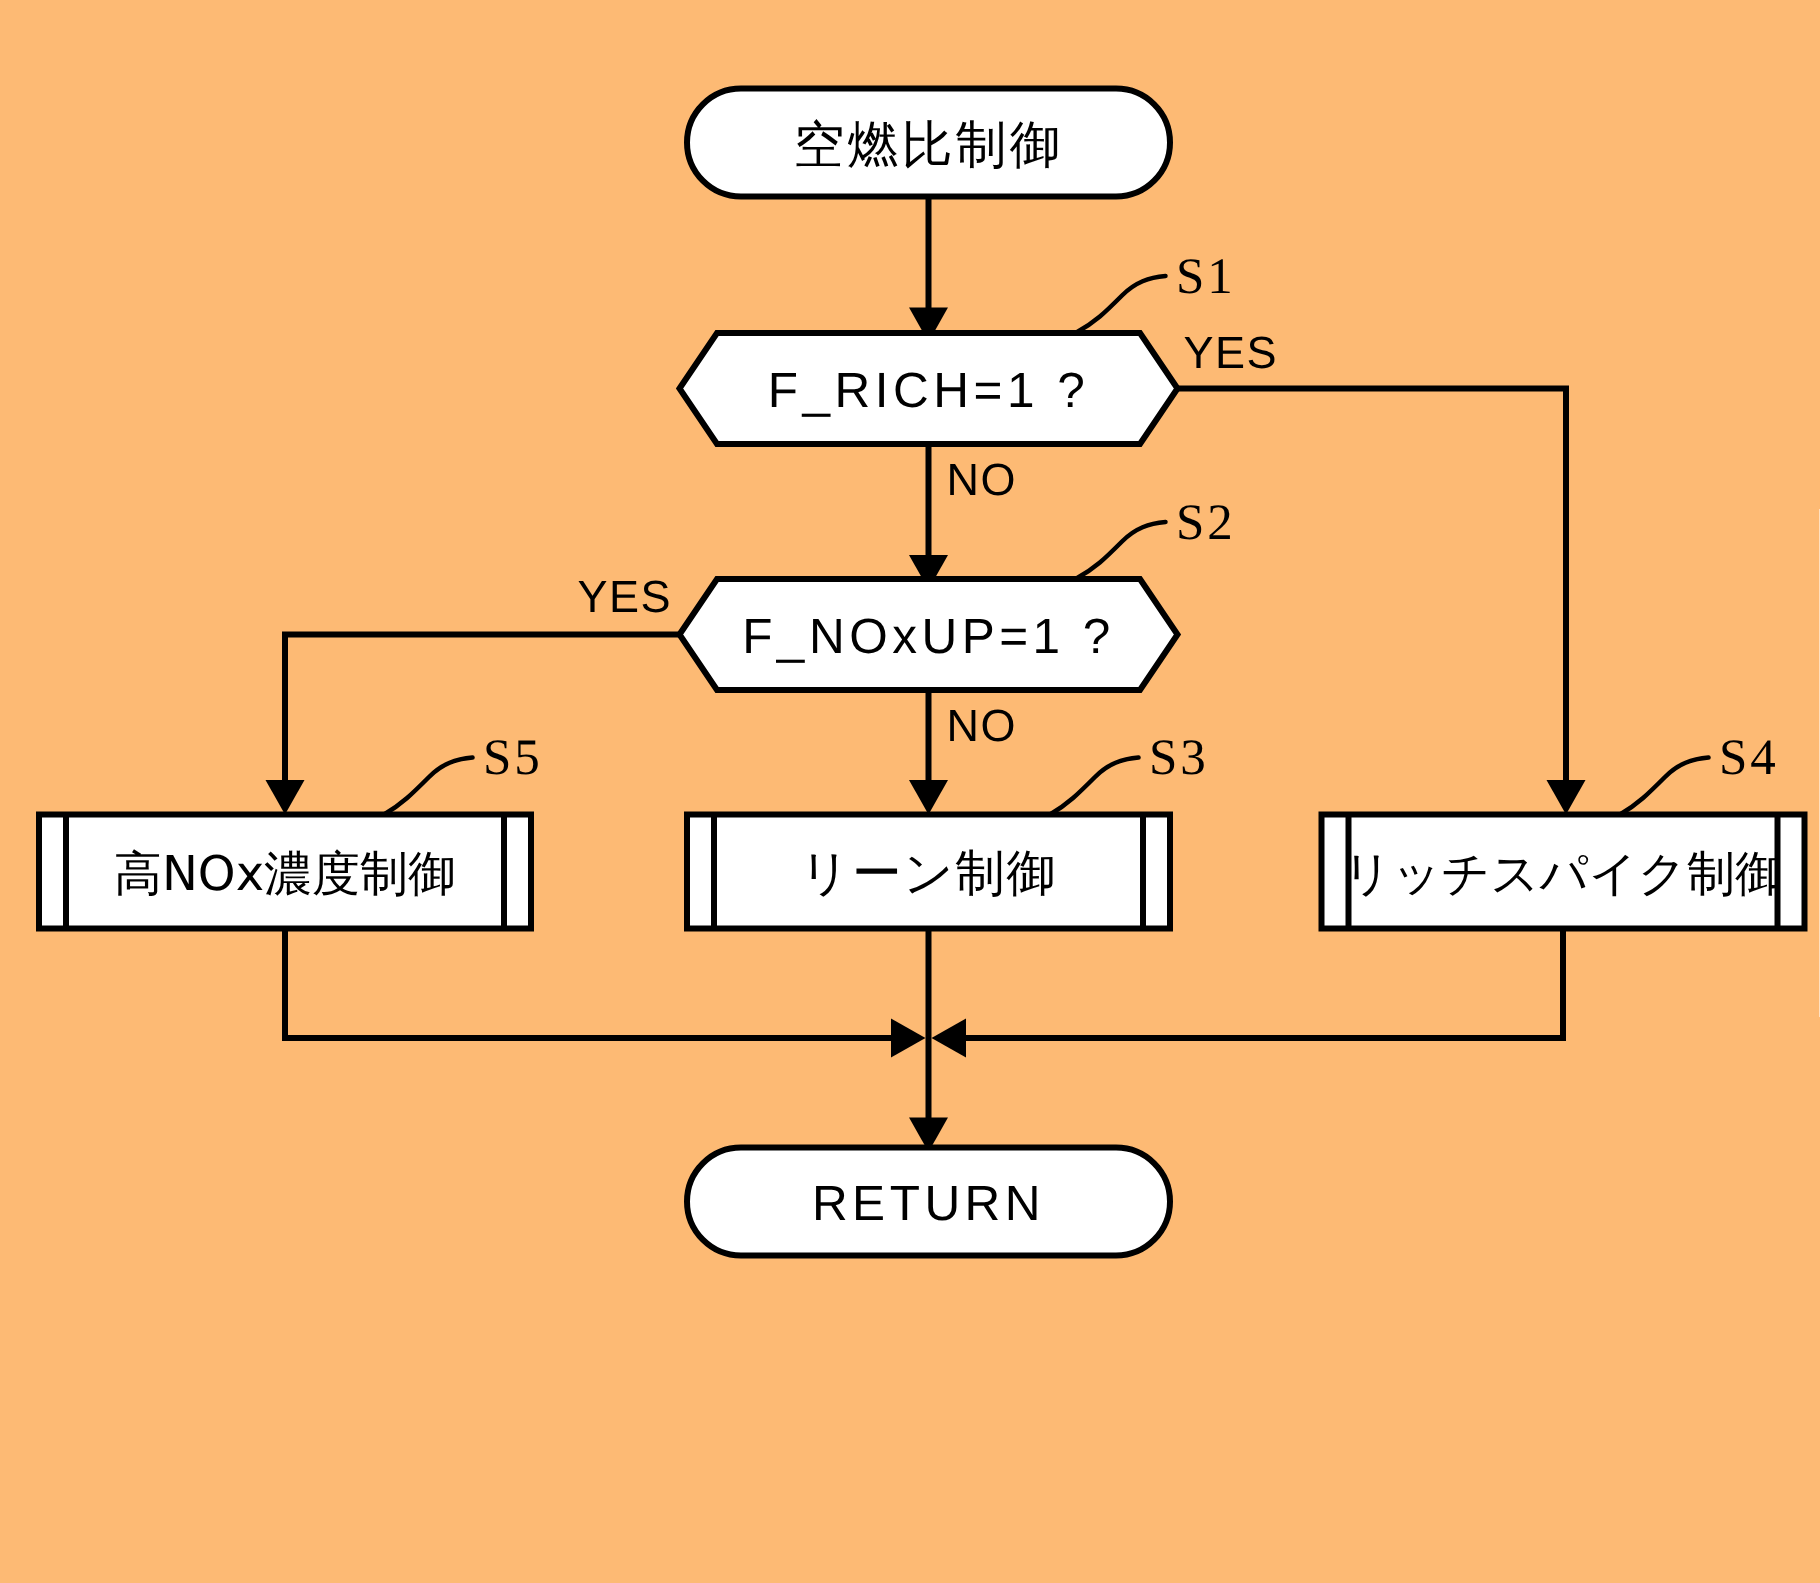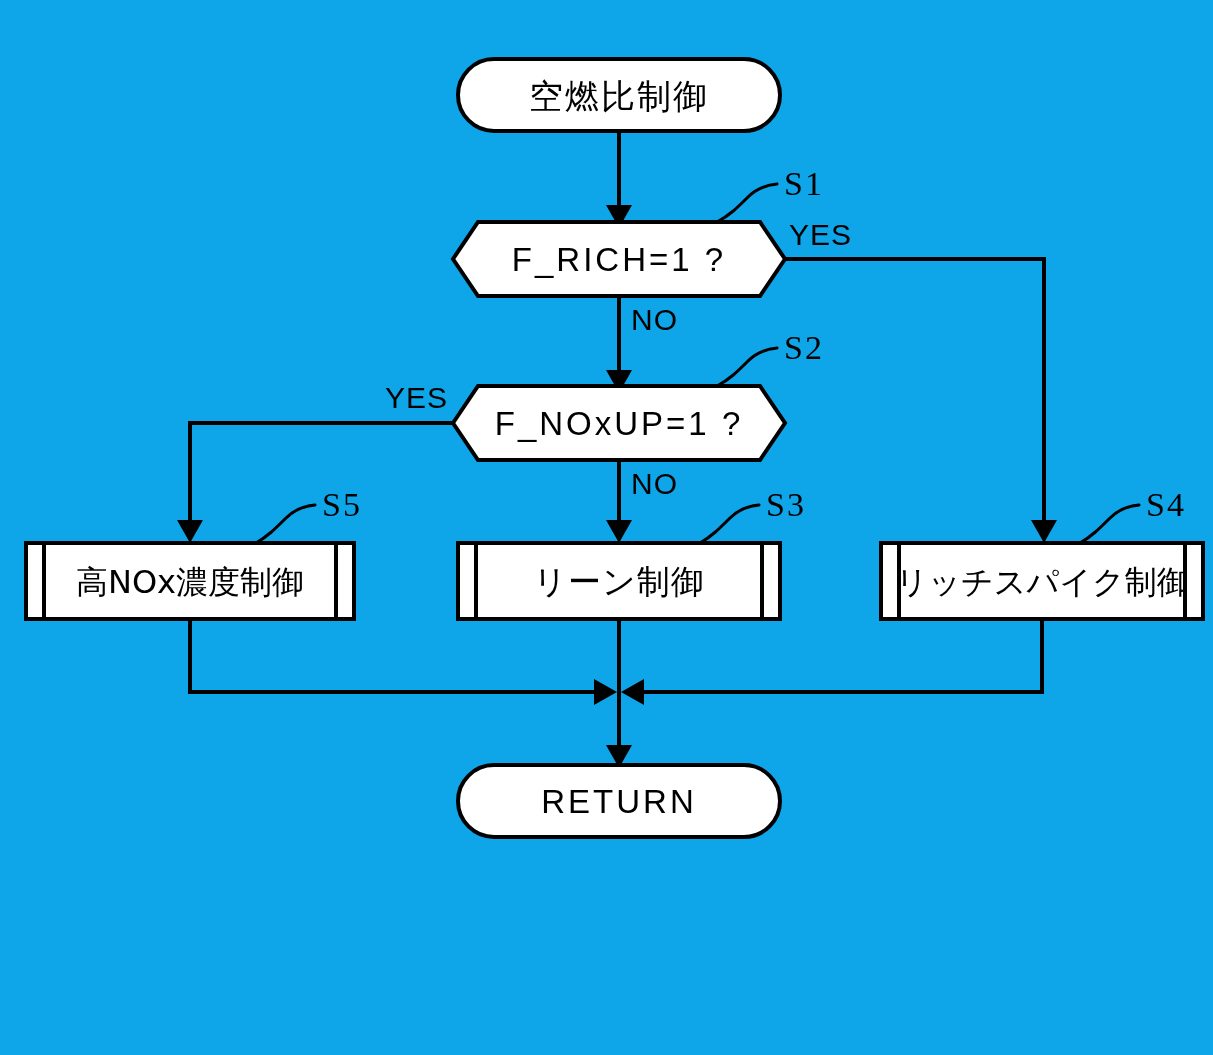--- a/index.html
+++ b/index.html
@@ -10,21 +10,21 @@
   body {
     width: 1213px;
     height: 1055px;
     font-family: "Liberation Sans", sans-serif;
     overflow: hidden;
   }
   #flowchart-root {
     position: relative;
     width: 1213px;
     height: 1055px;
-    background: #0ea5e9;
+    background: #fdba74;
   }
   svg.diagram {
     display: block;
     width: 1213px;
     height: 1055px;
   }
   .shape-stroke {
     fill: #ffffff;
     stroke: #000000;
     stroke-width: 4;

